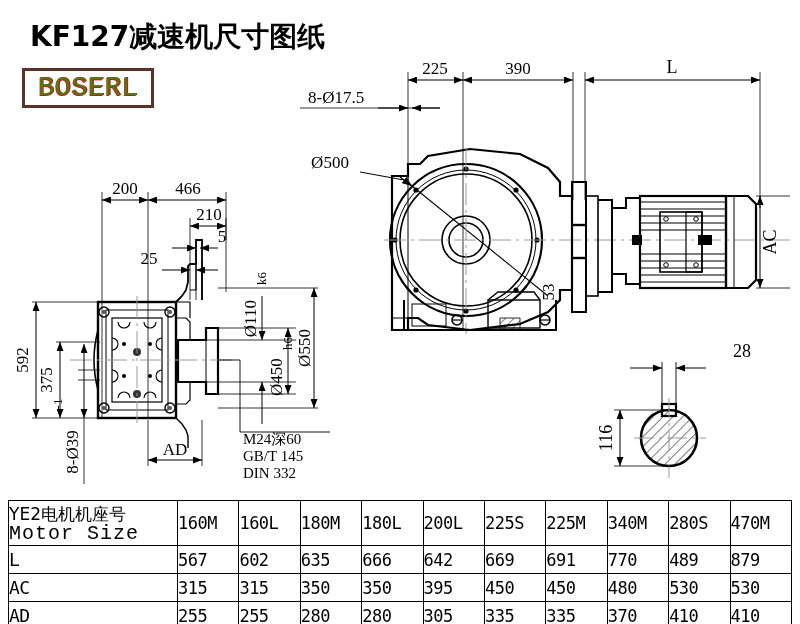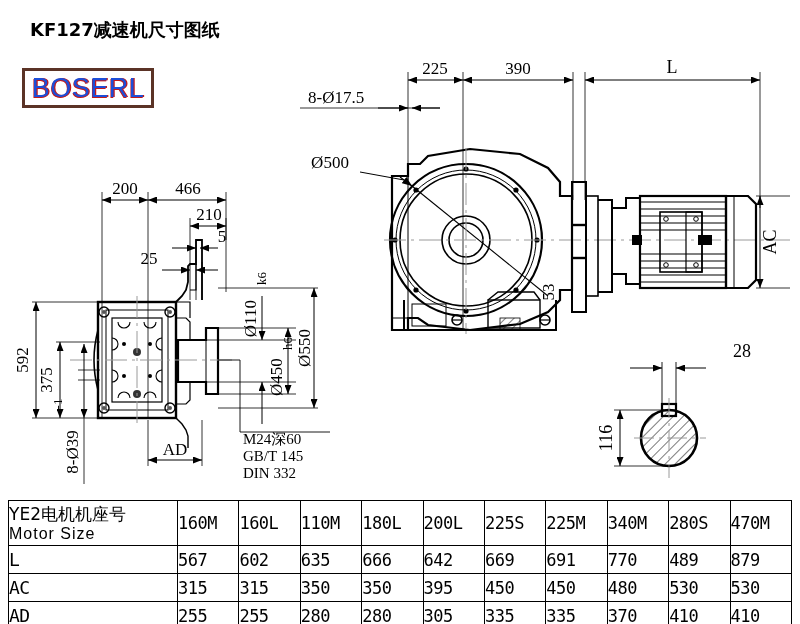--- a/index.html
+++ b/index.html
@@ -23,21 +23,21 @@
     height: 624px;
   }
 
   
   #title {
     position: absolute;
     left: 30px;
     top: 18px;
     font-family: "DejaVu Sans", sans-serif;
     font-weight: bold;
-    font-size: 18px;
+    font-size: 28px;
     letter-spacing: 0px;
     white-space: nowrap;
   }
 
   
   #logo-box {
     position: absolute;
     left: 22px;
     top: 68px;
     width: 132px;
@@ -47,24 +47,24 @@
     box-sizing: border-box;
   }
   #logo-text {
     position: absolute;
     left: 0; top: 0;
     width: 100%;
     height: 100%;
     display: flex;
     align-items: center;
     justify-content: center;
-    font-family: Liberation Sans, sans-serif;
+    font-family: Liberation Mono, monospace;
     font-size: 27px;
     font-weight: normal;
-    color: #1d4ed8;
+    color: #4d7c0f;
     text-shadow:
       1.2px 0 0 #c41a1a,
       -0.5px 0.5px 0 #c41a1a,
       0 1.2px 0 rgba(196,26,26,0.55);
     letter-spacing: 0.5px;
   }
 
   
   #drawing {
     position: absolute;
@@ -104,22 +104,22 @@
   }
   .hdr-cn {
     display: block;
     font-family: "DejaVu Sans", sans-serif;
     font-size: 17px;
     line-height: 20px;
     letter-spacing: 0px;
   }
   .hdr-en {
     display: block;
-    font-family: Liberation Sans, sans-serif;
-    font-size: 16px;
+    font-family: Liberation Mono, monospace;
+    font-size: 20px;
     line-height: 19px;
     letter-spacing: 1px;
   }
   text {
     font-family: "Liberation Serif", serif;
     fill: #000;
   }
   .dimtxt { font-size: 17px; }
   .dimtxt-sm { font-size: 13px; }
   .dimtxt-lg { font-size: 18px; }
@@ -479,21 +479,21 @@
 
   <table id="spec-table">
     <thead>
       <tr>
         <th class="hdr-cell rowlabel">
           <span class="hdr-cn">YE2电机机座号</span>
           <span class="hdr-en">Motor Size</span>
         </th>
         <th class="hdr-cell">160M</th>
         <th class="hdr-cell">160L</th>
-        <th class="hdr-cell">110M</th>
+        <th class="hdr-cell">180M</th>
         <th class="hdr-cell">180L</th>
         <th class="hdr-cell">200L</th>
         <th class="hdr-cell">225S</th>
         <th class="hdr-cell">225M</th>
         <th class="hdr-cell">340M</th>
         <th class="hdr-cell">280S</th>
         <th class="hdr-cell">470M</th>
       </tr>
     </thead>
     <tbody>

